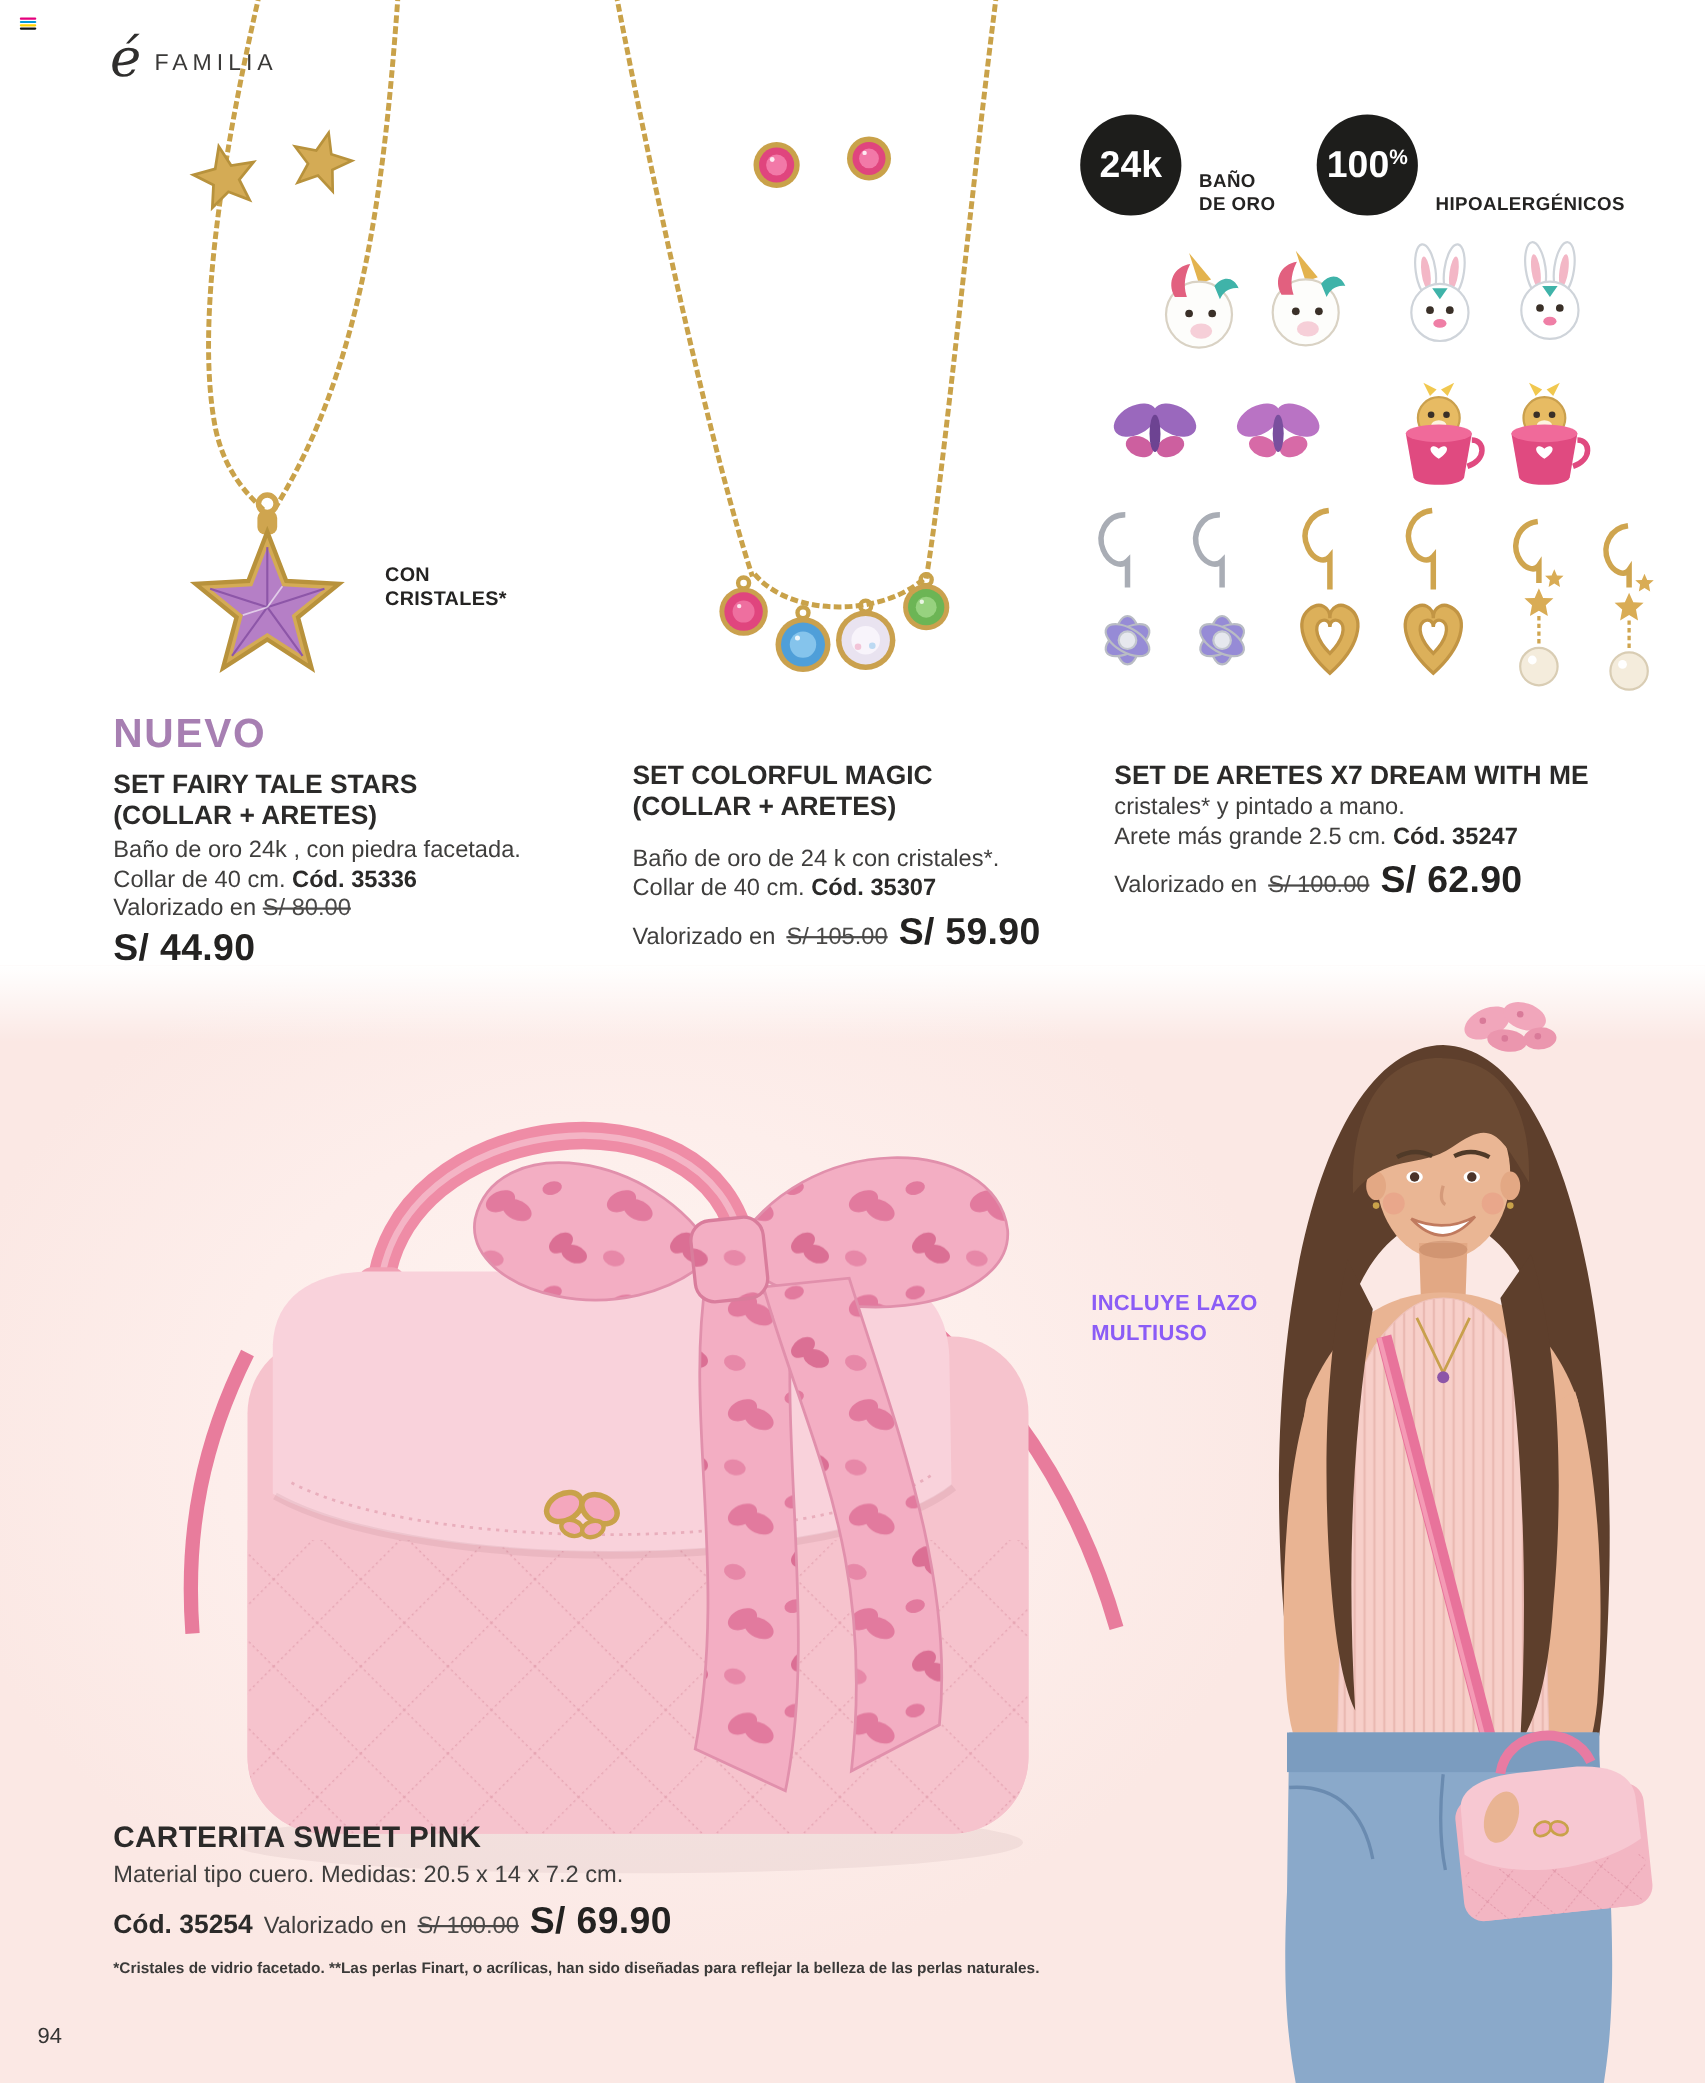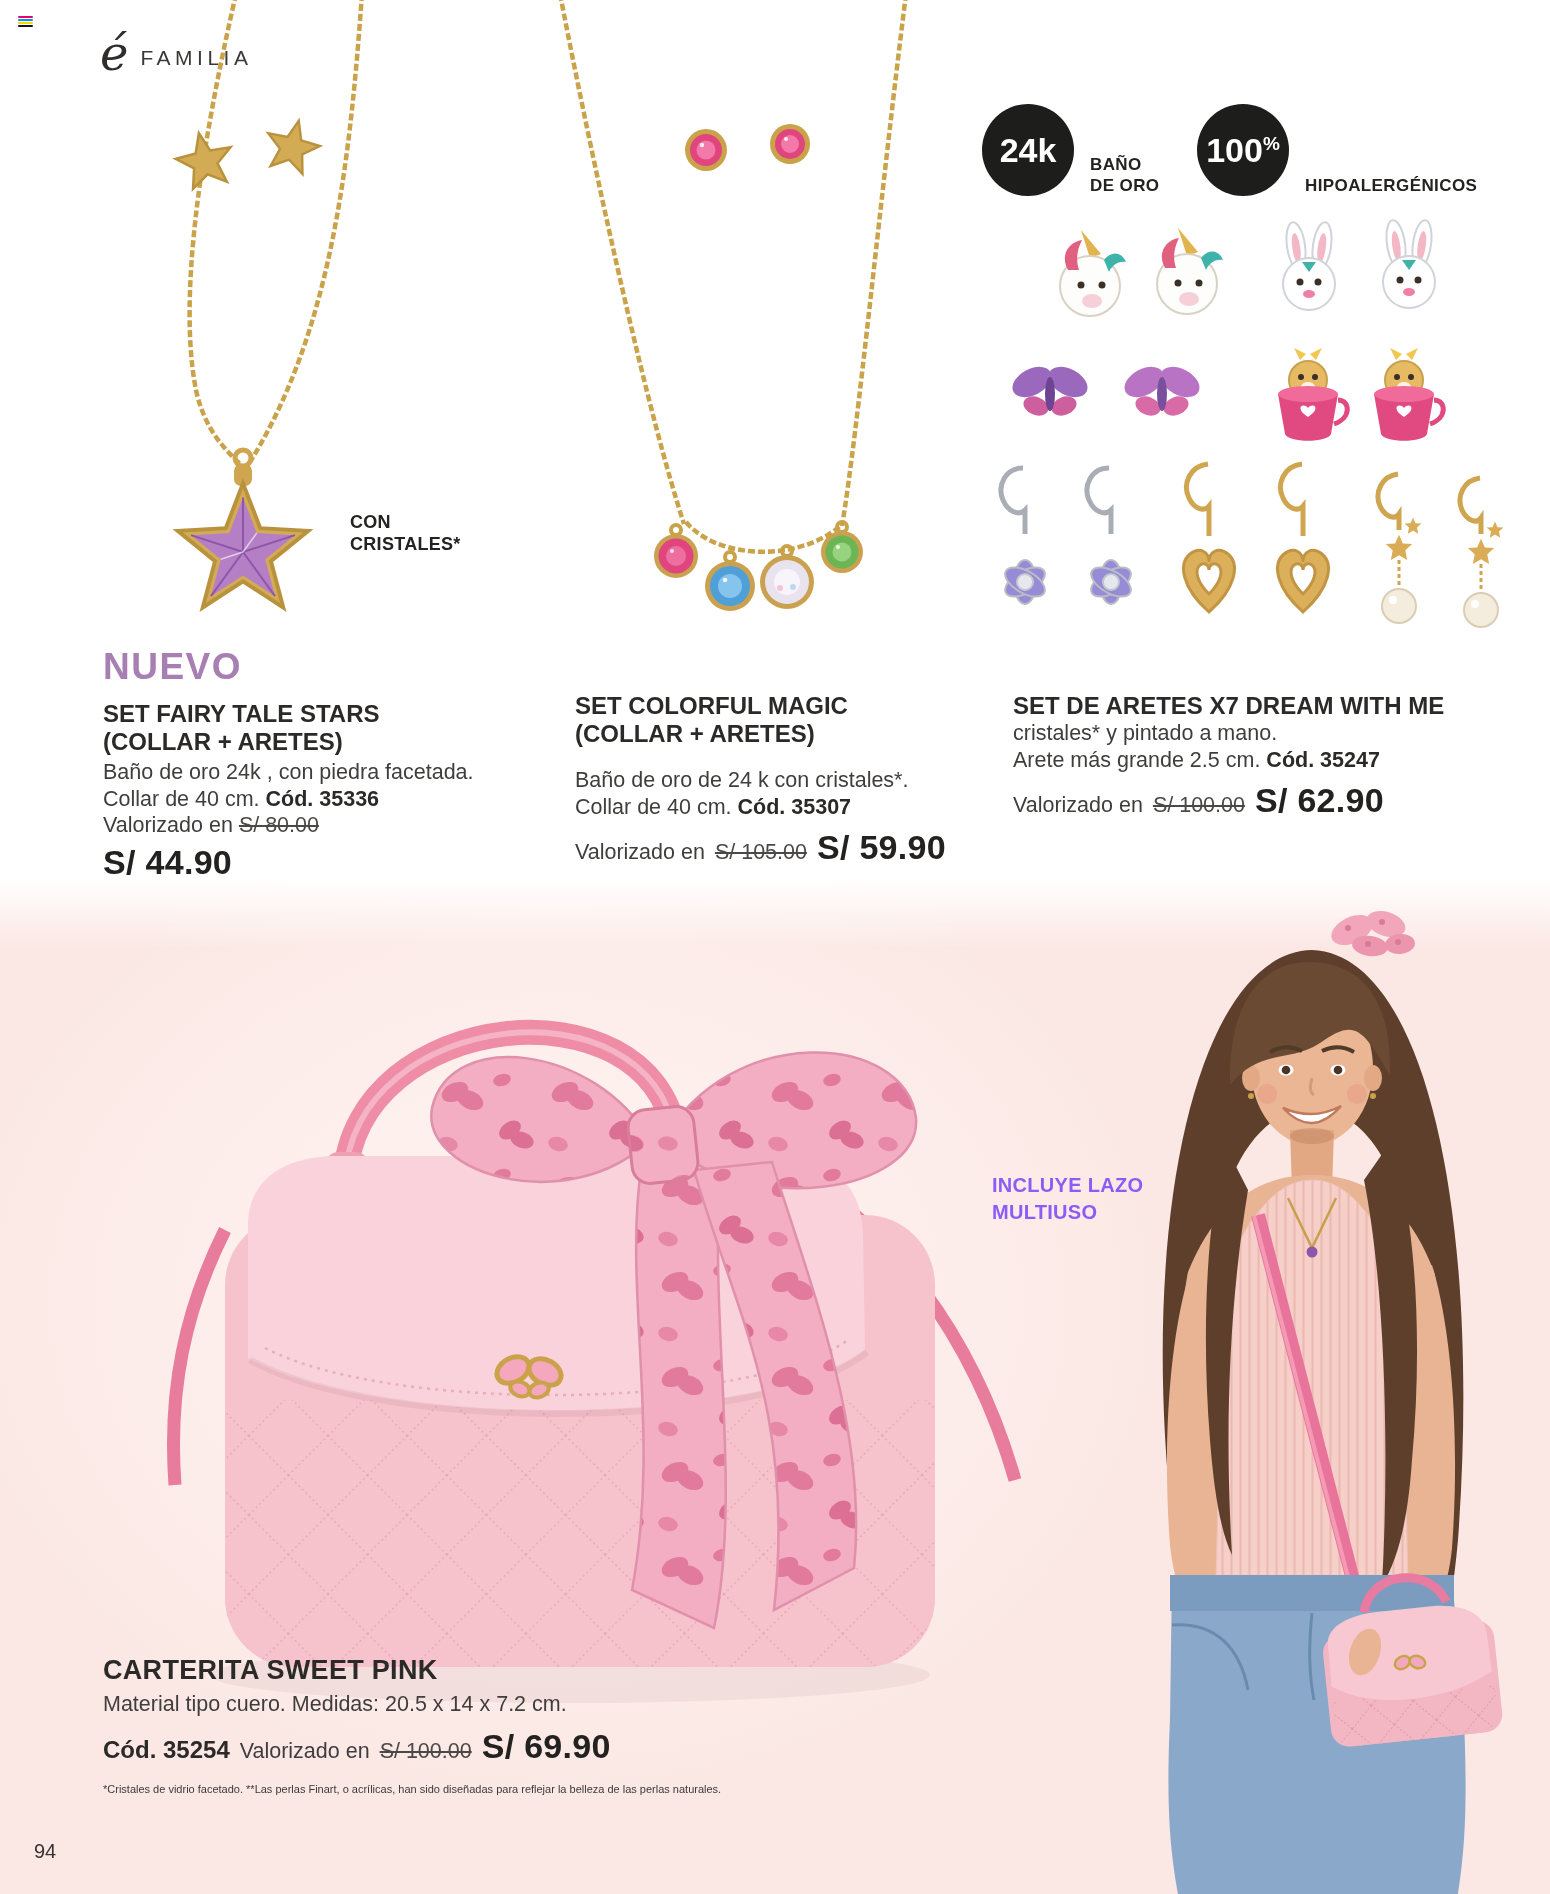--- a/index.html
+++ b/index.html
@@ -33,21 +33,21 @@
   .price-row{display:flex;align-items:baseline;gap:10px;}
 
   
   .pink{left:0;top:878px;width:1550px;height:1016px;
         background:radial-gradient(620px 500px at 36% 42%, #fef5f2 0%, #fdeeeb 58%, #fbe8e4 100%);}
   .pink::before{content:"";position:absolute;left:0;top:0;right:0;height:70px;
         background:linear-gradient(#ffffff,rgba(255,255,255,0));}
 
   .bag-callout{font-weight:bold;font-size:20px;line-height:27px;color:#8b5cf6;letter-spacing:.3px;}
   .cart-title{font-weight:bold;font-size:27px;color:#2b2a29;letter-spacing:.3px;}
-  .footnote{font-size:11px;font-weight:400;line-height:22px;color:#3b3a39;width:950px;}
+  .footnote{font-size:14px;font-weight:700;line-height:22px;color:#3b3a39;width:950px;}
   .pagenum{font-size:20px;color:#353433;}
 </style>
 </head>
 <body>
 
 <div id="page">
 
   <div class="abs flag">
     <span style="background:#e5007d"></span>
       <span style="background:#0099d8"></span>

